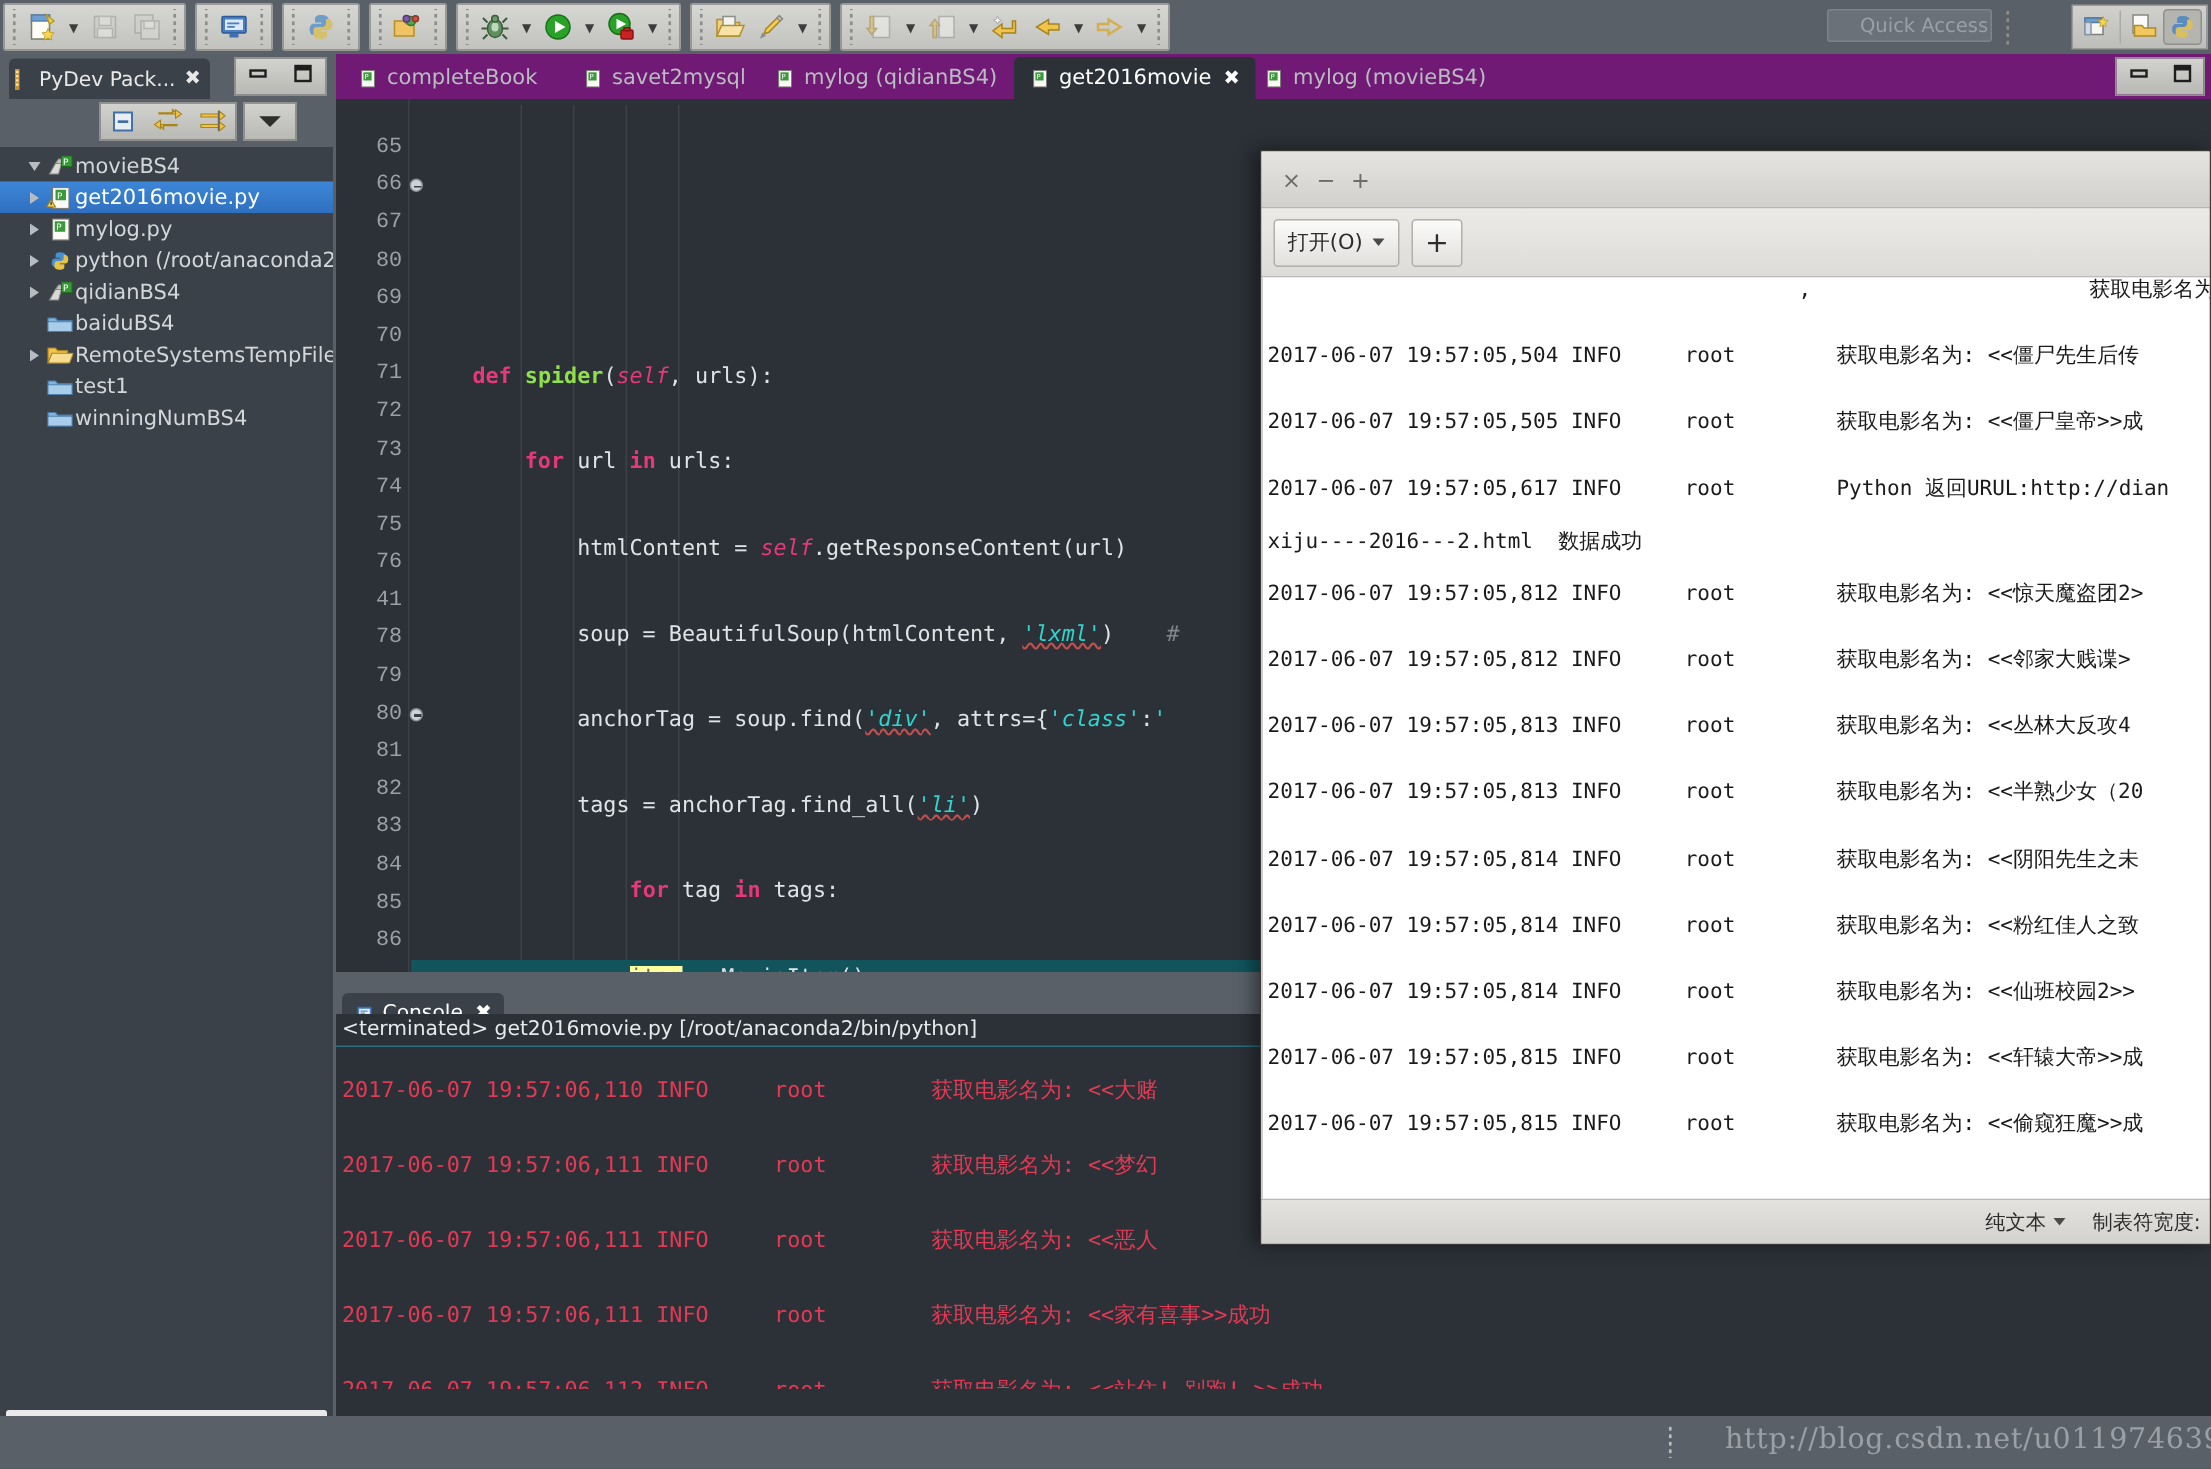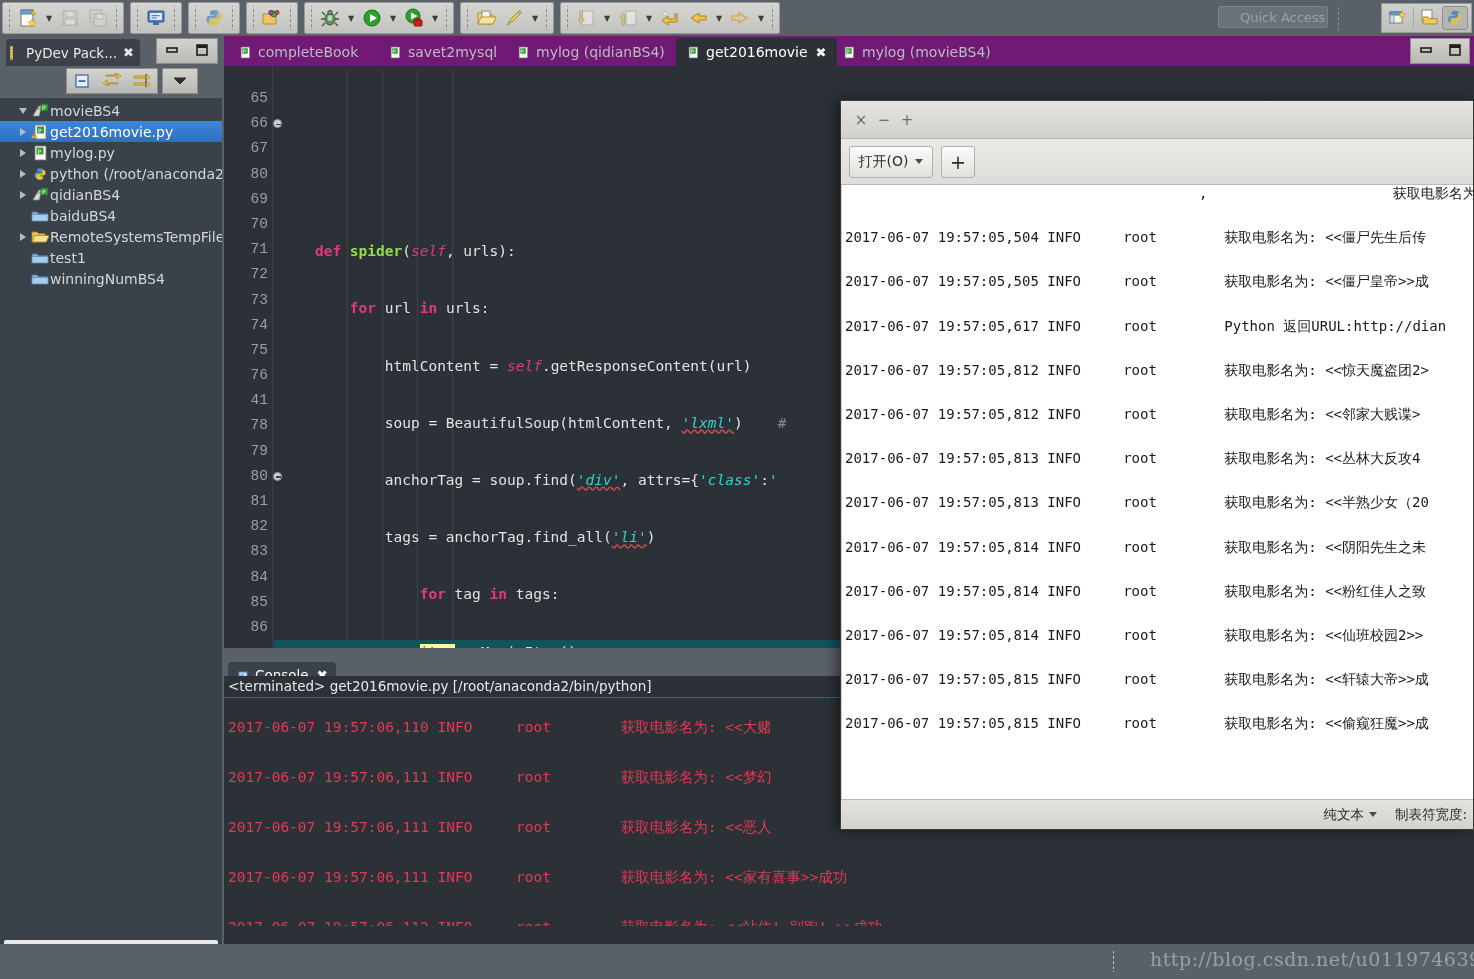--- a/index.html
+++ b/index.html
@@ -809,20 +809,21 @@
       </div>
       <div class="g-newtab">+</div>
     </div>
 
     <div class="g-doc">
       <div class="g-doc-inner">
         <div class="g-line">                                          ,                      获取电影名为:   &lt;&lt;僵尸先生</div>
         <div class="g-line">2017-06-07 19:57:05,504 INFO     root        获取电影名为: &lt;&lt;僵尸先生后传</div>
         <div class="g-line">2017-06-07 19:57:05,505 INFO     root        获取电影名为: &lt;&lt;僵尸皇帝&gt;&gt;成</div>
         <div class="g-line">2017-06-07 19:57:05,617 INFO     root        Python 返回URUL:http://dian</div>
+        <div class="g-line cont">xiju----2016---2.html  数据成功</div>
         <div class="g-line">2017-06-07 19:57:05,812 INFO     root        获取电影名为: &lt;&lt;惊天魔盗团2&gt;</div>
         <div class="g-line">2017-06-07 19:57:05,812 INFO     root        获取电影名为: &lt;&lt;邻家大贱谍&gt;</div>
         <div class="g-line">2017-06-07 19:57:05,813 INFO     root        获取电影名为: &lt;&lt;丛林大反攻4</div>
         <div class="g-line">2017-06-07 19:57:05,813 INFO     root        获取电影名为: &lt;&lt;半熟少女（20</div>
         <div class="g-line">2017-06-07 19:57:05,814 INFO     root        获取电影名为: &lt;&lt;阴阳先生之未</div>
         <div class="g-line">2017-06-07 19:57:05,814 INFO     root        获取电影名为: &lt;&lt;粉红佳人之致</div>
         <div class="g-line">2017-06-07 19:57:05,814 INFO     root        获取电影名为: &lt;&lt;仙班校园2&gt;&gt;</div>
         <div class="g-line">2017-06-07 19:57:05,815 INFO     root        获取电影名为: &lt;&lt;轩辕大帝&gt;&gt;成</div>
         <div class="g-line">2017-06-07 19:57:05,815 INFO     root        获取电影名为: &lt;&lt;偷窥狂魔&gt;&gt;成</div>
       </div>

